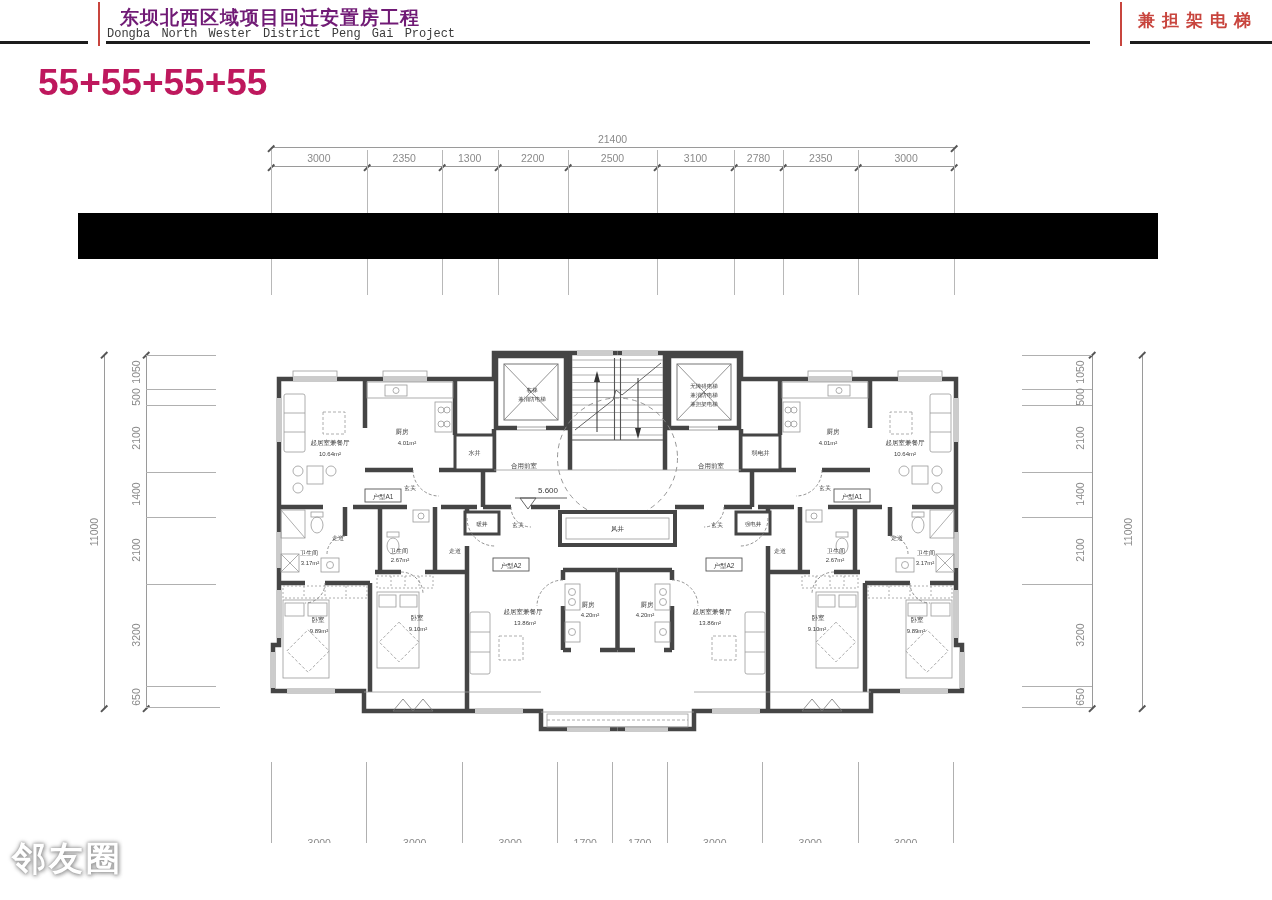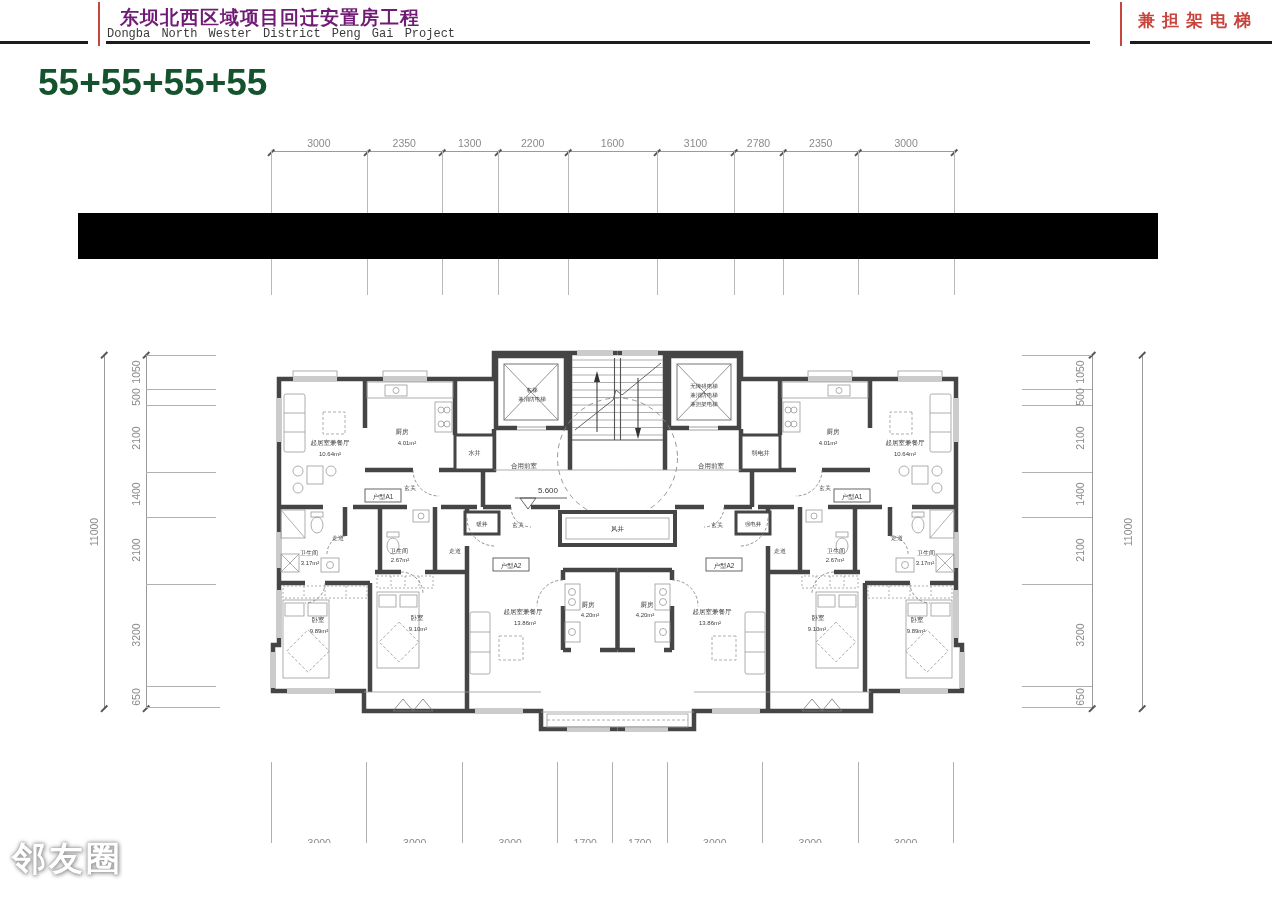--- a/index.html
+++ b/index.html
@@ -8,21 +8,21 @@
     background:#ffffff;font-family:"Liberation Sans","DejaVu Sans",sans-serif;
     -webkit-font-smoothing:antialiased;
   }
   .abs{position:absolute;}
   
   .hdr-line{background:#1c1c1c;height:3px;}
   .hdr-red{background:#c8453e;width:2px;}
   .hdr-zh{left:120px;top:5px;font-size:19px;font-weight:bold;color:#701a75;letter-spacing:1px;}
   .hdr-en{left:107px;top:27px;font-size:12px;color:#3a3a3a;word-spacing:4px;font-family:Liberation Mono, monospace;}
   .hdr-tag{left:1138px;top:9px;font-size:17px;color:#c8453e;letter-spacing:7px;font-weight:bold;}
-  .page-title{left:38px;top:62px;font-size:37px;font-weight:900;color:#14532d;letter-spacing:0px;text-align:center;}
+  .page-title{left:38px;top:62px;font-size:37px;font-weight:900;color:#be185d;letter-spacing:0px;text-align:center;}
   
   .bar{left:78px;top:213px;width:1080px;height:46px;background:#000;z-index:3;}
   .grid-v{width:1px;background:#b8b8b8;z-index:1;}
   
   .dim{color:#8a8a8a;font-size:10.5px;}
   .dim-row{position:relative;display:flex;border-bottom:1px solid #9a9a9a;}
   .dim-seg{position:relative;text-align:center;padding-bottom:2px;}
   .dim-seg::before{content:"";position:absolute;left:0;bottom:-1px;width:9px;height:1.5px;background:#555;
     transform:translate(-50%,50%) rotate(-45deg);}
   .dim-seg.endtick::after{content:"";position:absolute;right:0;bottom:-1px;width:9px;height:1.5px;background:#555;
@@ -67,26 +67,29 @@
 <div class="abs grid-v" style="left:498px;top:150px;height:145px"></div>
 <div class="abs grid-v" style="left:568px;top:150px;height:145px"></div>
 <div class="abs grid-v" style="left:657px;top:150px;height:145px"></div>
 <div class="abs grid-v" style="left:734px;top:150px;height:145px"></div>
 <div class="abs grid-v" style="left:783px;top:150px;height:145px"></div>
 <div class="abs grid-v" style="left:858px;top:150px;height:145px"></div>
 <div class="abs grid-v" style="left:954px;top:150px;height:145px"></div>
 <div class="abs bar"></div>
 
 <div class="abs dim" style="left:271px;top:133px;width:683px;">
+  <div class="dim-row">
+    <div class="dim-seg endtick" style="flex:1">21400</div>
+  </div>
   <div class="dim-row" style="margin-top:4px">
     <div class="dim-seg" style="flex:3000">3000</div>
     <div class="dim-seg" style="flex:2350">2350</div>
     <div class="dim-seg" style="flex:1750">1300</div>
     <div class="dim-seg" style="flex:2200">2200</div>
-    <div class="dim-seg" style="flex:2800">1600</div>
+    <div class="dim-seg" style="flex:2800">2500</div>
     <div class="dim-seg" style="flex:2400">3100</div>
     <div class="dim-seg" style="flex:1550">2780</div>
     <div class="dim-seg" style="flex:2350">2350</div>
     <div class="dim-seg endtick" style="flex:3000">3000</div>
   </div>
 </div>
 
 <div class="abs bdim" style="left:271px;top:762px;width:683px;height:81px;">
   <div class="bseg" style="flex:3000">
       <span class="blbl">3000</span>

